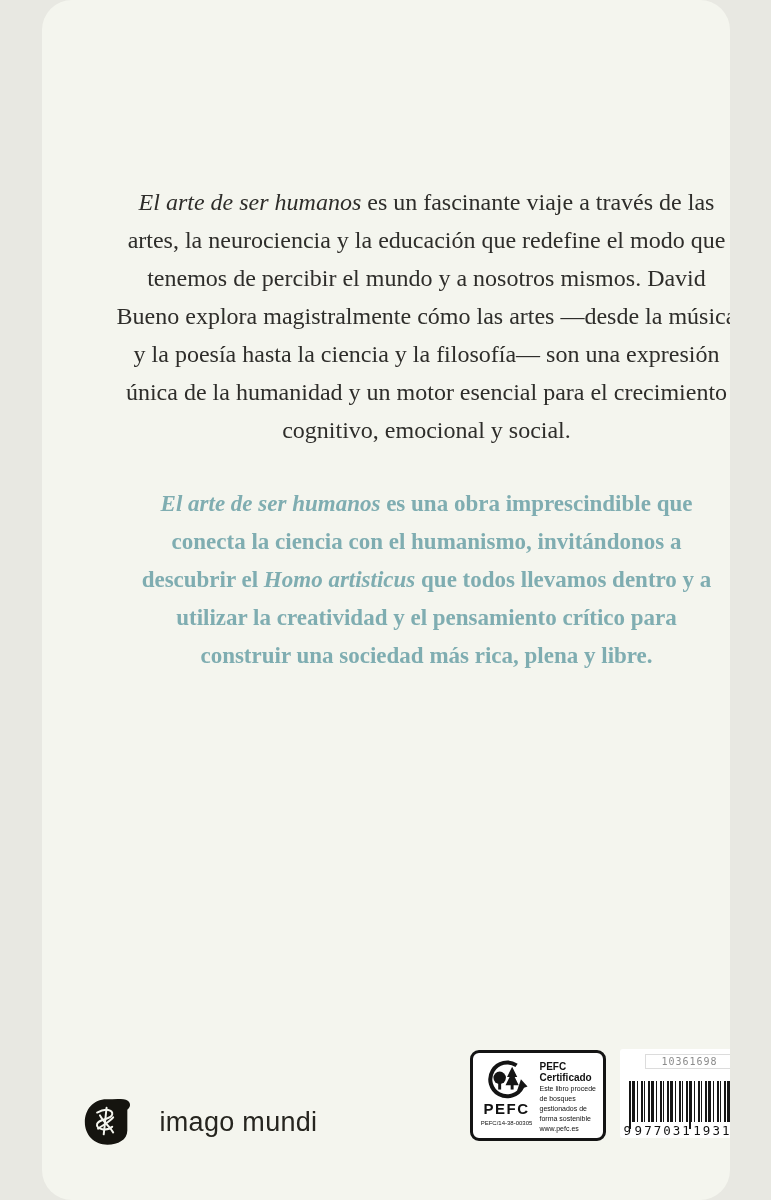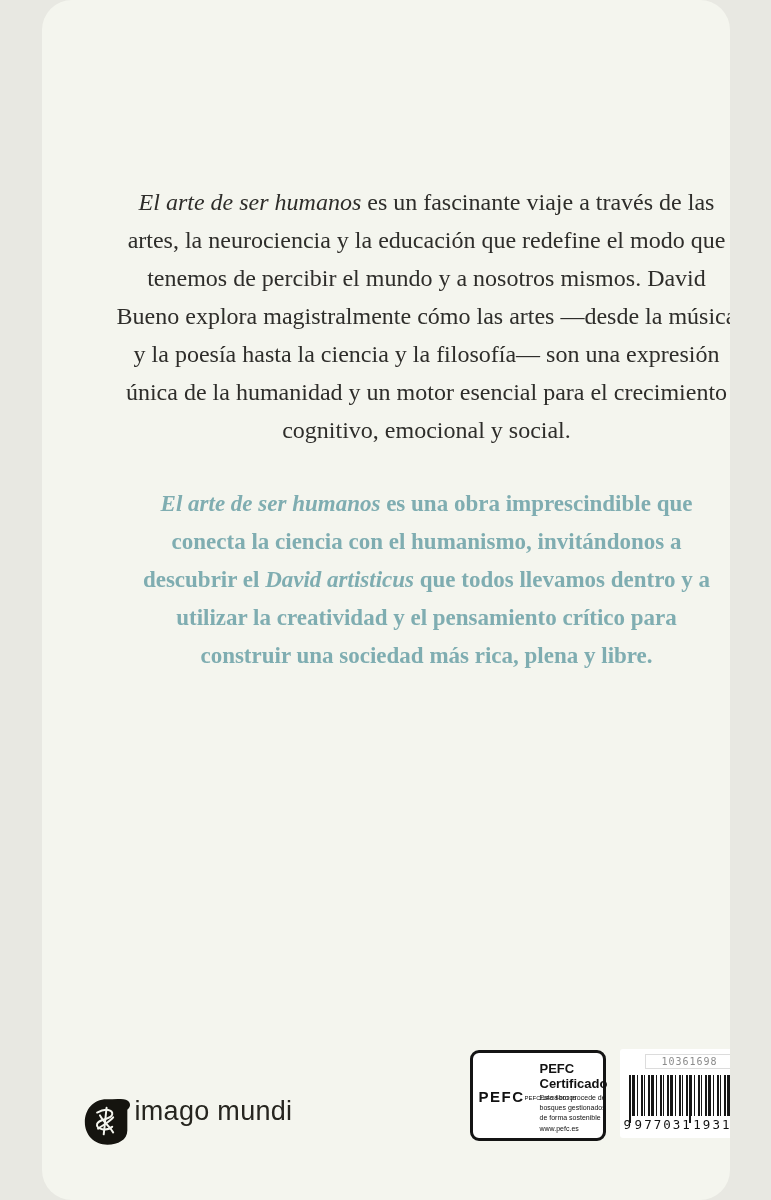--- a/index.html
+++ b/index.html
@@ -18,52 +18,52 @@
   .synopsis em{font-style:italic;}
   .highlight{
     margin:36px auto 0;max-width:586px;
     font-size:23px;line-height:38px;font-weight:bold;color:#7fadb1;
   }
   .highlight em{font-style:italic;font-weight:bold;}
 
   
   .publisher{
     position:absolute;left:40px;top:1096px;
-    display:flex;gap:2px;
+    display:flex;align-items:center;gap:27px;
   }
   .pub-icon{width:51px;height:52px;}
   .pub-name{
     font-family:"Liberation Sans",sans-serif;font-size:27px;
     color:#26251f;letter-spacing:.3px;
   }
 
   
   .pefc-box{
     position:absolute;left:428px;top:1050px;width:136px;height:91px;
     background:#ffffff;border:3px solid #141414;border-radius:9px;
     box-sizing:border-box;display:flex;padding:5px 5px 4px 6px;gap:5px;
     font-family:"Liberation Sans",sans-serif;color:#111;
   }
-  .pefc-left{width:56px;display:flex;flex-direction:row;align-items:center;justify-content:flex-start;}
+  .pefc-left{width:56px;display:flex;flex-direction:column;align-items:center;justify-content:flex-start;}
   .pefc-logo{margin-top:2px;}
   .pefc-acronym{font-weight:bold;font-size:15px;letter-spacing:1.5px;line-height:1;margin-top:1px;}
   .pefc-license{font-size:6px;margin-top:4px;white-space:nowrap;}
   .pefc-right{flex:1;display:flex;flex-direction:column;justify-content:space-between;padding:3px 0 2px 0;}
-  .pefc-cert{font-weight:bold;font-size:13px;}
+  .pefc-cert{font-weight:bold;font-size:10px;}
   .pefc-claim{font-size:7px;line-height:1.45;}
   .pefc-url{font-size:7px;}
 
   
   .barcode{
     position:absolute;left:578px;top:1049px;width:140px;height:89px;
     background:#ffffff;border-radius:3px;box-sizing:border-box;
     font-family:"DejaVu Sans Mono",monospace;
   }
   .bc-num{
-    width:88px;margin:5px auto 6px;text-align:center;
+    width:88px;margin:5px auto 12px;text-align:center;
     font-size:10px;letter-spacing:1px;color:#8b8b8b;
     border:1px solid #dcdcdc;padding:1px 0;
   }
   .bc-bars{
     position:relative;height:41px;margin:3px 9px 0;
     background:repeating-linear-gradient(90deg,
       #161616 0 2px,#fff 2px 3px,
       #161616 3px 6px,#fff 6px 8px,
       #161616 8px 9px,#fff 9px 12px,
       #161616 12px 14px,#fff 14px 15px,
@@ -80,21 +80,21 @@
   .bc-digits span{letter-spacing:2px;}
 </style>
 </head>
 <body>
 
 <div class="page">
 
   <div class="text-col">
     <p class="synopsis"><em>El arte de ser humanos</em><span> es un fascinante viaje a través de las artes, la neurociencia y la educación que redefine el modo que tenemos de percibir el mundo y a nosotros mismos. David Bueno explora magistralmente cómo las artes —desde la música y la poesía hasta la ciencia y la filosofía— son una expresión única de la humanidad y un motor esencial para el crecimiento cognitivo, emocional y social.</span></p>
 
-    <p class="highlight"><em>El arte de ser humanos</em><span> es una obra imprescindible que conecta la ciencia con el humanismo, invitándonos a descubrir el </span><em>David artisticus</em><span> que todos llevamos dentro y a utilizar la creatividad y el pensamiento crítico para construir una sociedad más rica, plena y libre.</span></p>
+    <p class="highlight"><em>El arte de ser humanos</em><span> es una obra imprescindible que conecta la ciencia con el humanismo, invitándonos a descubrir el </span><em>Homo artisticus</em><span> que todos llevamos dentro y a utilizar la creatividad y el pensamiento crítico para construir una sociedad más rica, plena y libre.</span></p>
   </div>
 
   <div class="publisher">
     <svg class="pub-icon" viewBox="0 0 54 54" aria-hidden="true">
       <path d="M26 3 C12 3 3 14 3 27 C3 41 13 51 27 51 C38 51 48 46 48 36 L48 14 C53 10.5 51.5 3.8 44 3 C38 2.3 32 3 26 3 Z" fill="#15140f"></path>
       <g stroke="#f4f5ee" stroke-width="2.1" fill="none" stroke-linecap="round">
         <path d="M16 17 C25 12 33 14 32 19 C31 25 18 23 16 29 C14 35 27 37 32 32"></path>
         <path d="M19 20 C23 28 29 31 33 38"></path>
         <path d="M26 12 C25 21 24 32 23 40"></path>
         <path d="M33 22 C29 27 24 29 17 34"></path>

